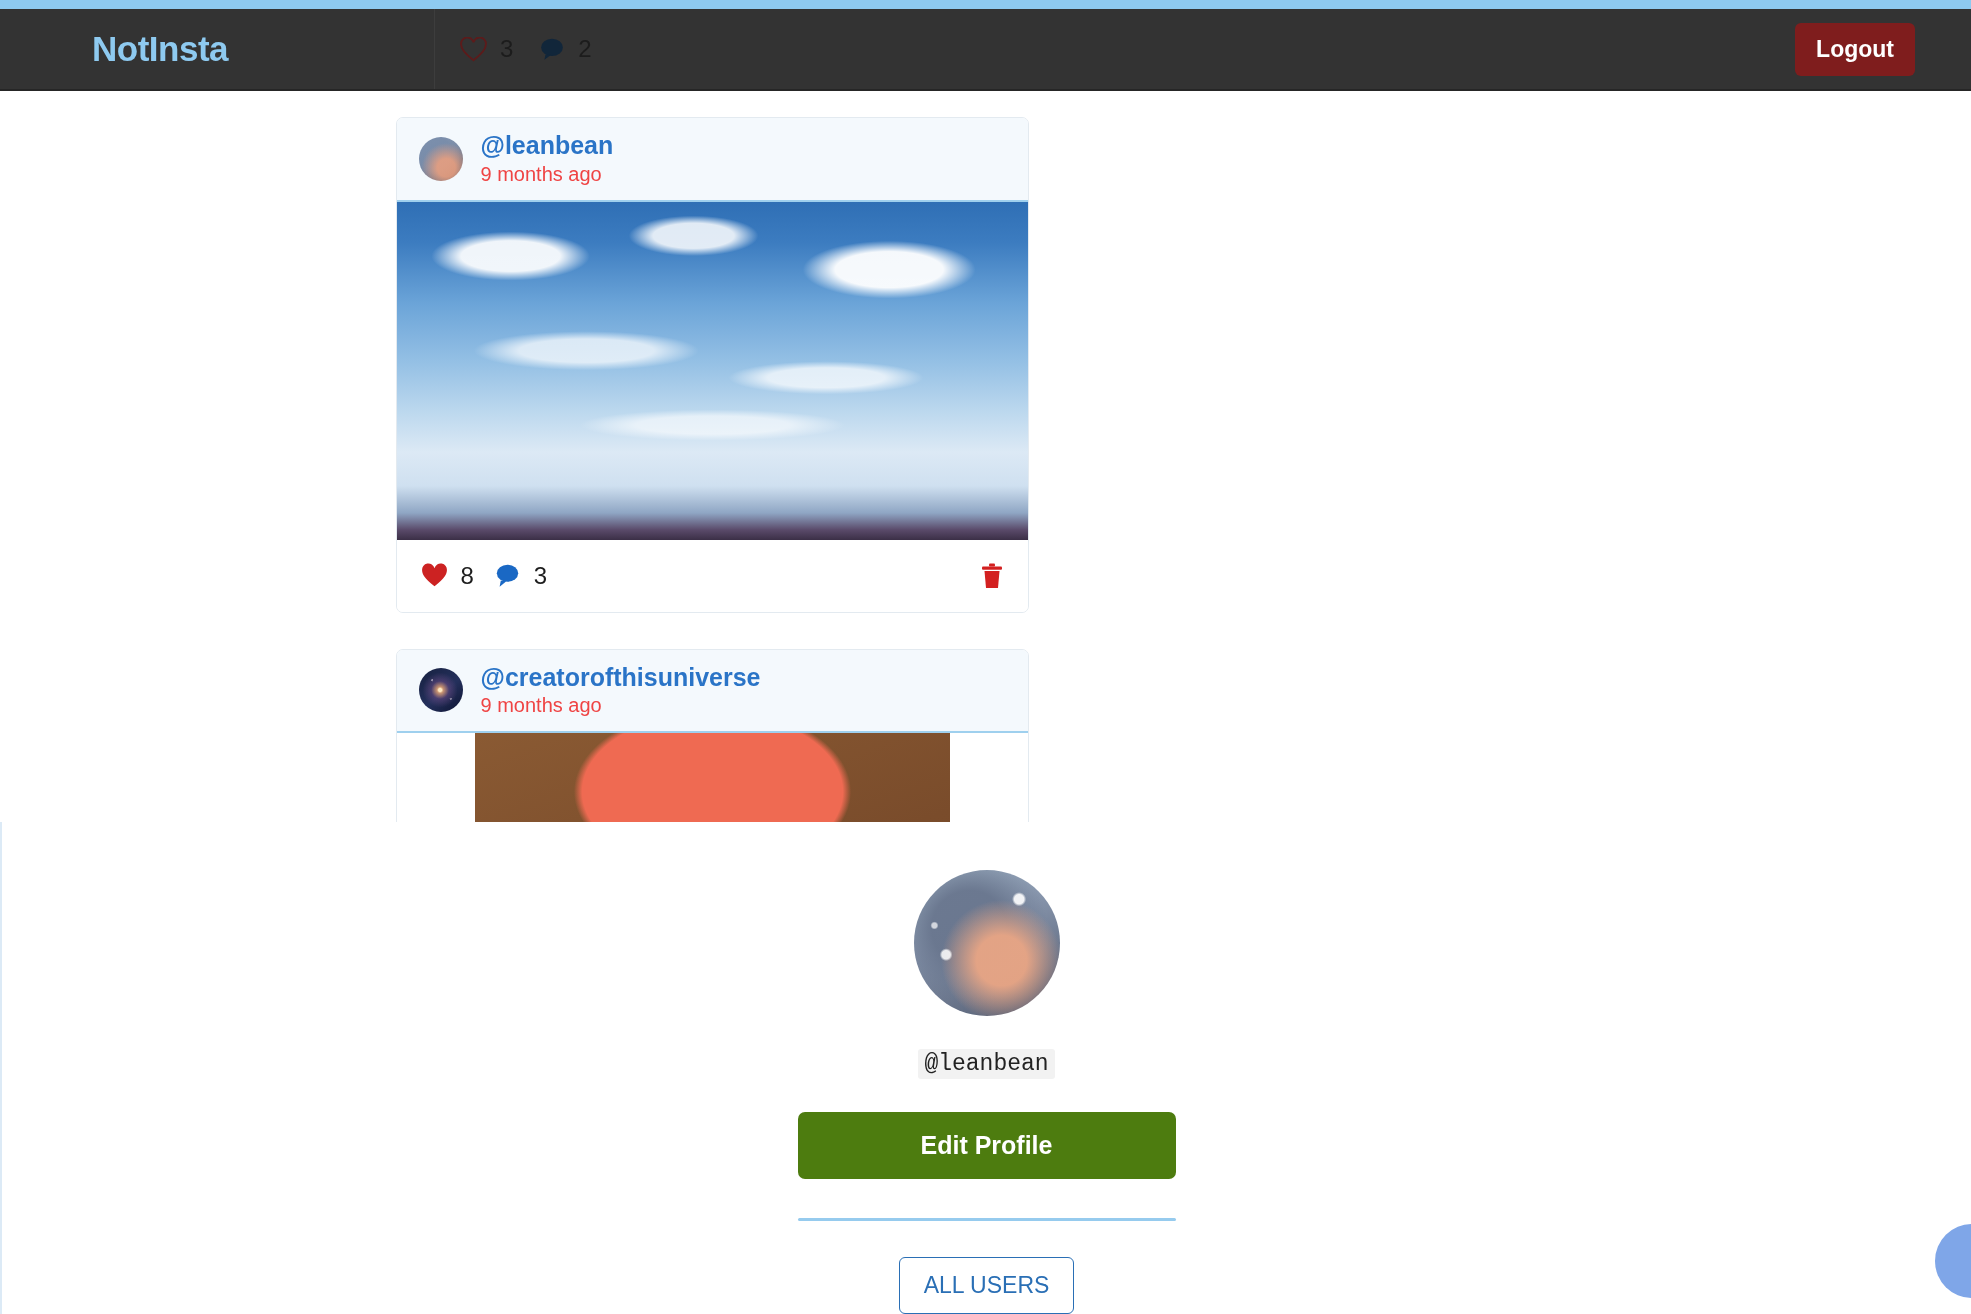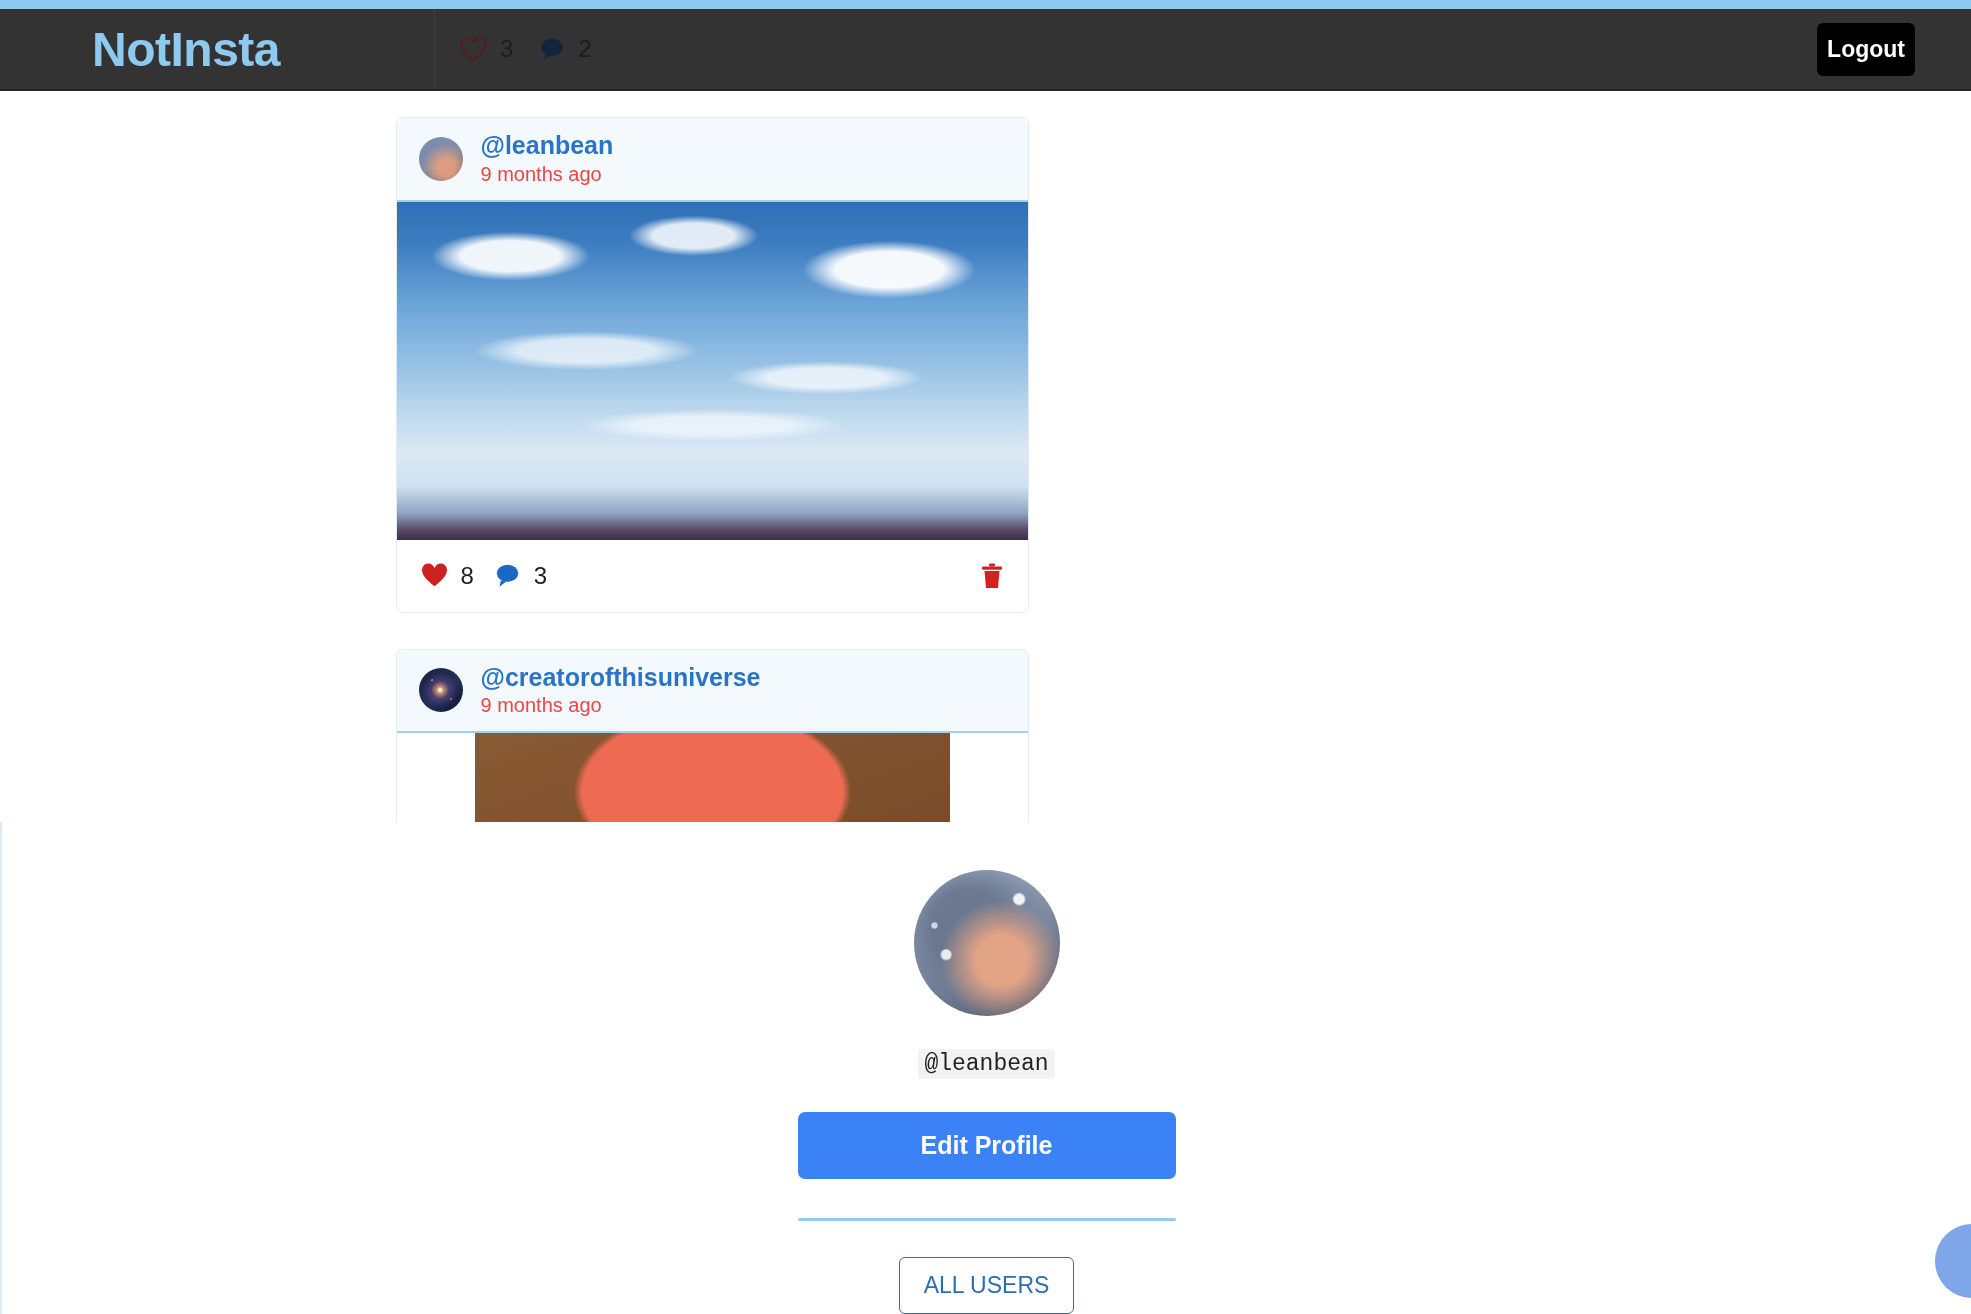--- a/index.html
+++ b/index.html
@@ -22,21 +22,21 @@
   .navbar {
     height: 82px;
     background: #333333;
     display: flex;
     align-items: center;
     position: relative;
     border-bottom: 2px solid #262626;
   }
   .brand {
     color: #8ECAF0;
-    font-size: 48px;
+    font-size: 35px;
     font-weight: bold;
     letter-spacing: -0.5px;
     margin-left: 92px;
   }
   .nav-counts {
     position: absolute;
     left: 434px;
     top: 0;
     bottom: 0;
     width: 631px;
@@ -47,27 +47,27 @@
     gap: 14px;
   }
   .count-group { display: flex; align-items: center; gap: 13px; }
   .count-num { color: #1c1c1c; font-size: 24px; }
   .heart-outline { width: 27px; height: 25px; display: block; }
   .bubble-dark { width: 26px; height: 24px; display: block; }
 
   .logout-btn {
     position: absolute;
     right: 56px;
-    background: #000000;
+    background: #7f1d1d;
     color: #ffffff;
     font-size: 23px;
     font-weight: bold;
     border: none;
     border-radius: 6px;
-    padding: 13px 10px;
+    padding: 13px 21px;
     cursor: pointer;
     font-family: "Liberation Sans", sans-serif;
   }
 
   
   .page {
     display: flex;
     height: 1223px;
     position: relative;
     flex-direction: column;
@@ -205,21 +205,21 @@
     font-family: "Liberation Mono", monospace;
     font-size: 23px;
     color: #222222;
     background: #f2f2f2;
     padding: 2px 6px;
     border-radius: 3px;
   }
   .edit-profile-btn {
     margin-top: 33px;
     width: 378px;
-    background: #3b82f6;
+    background: #4d7c0f;
     color: #ffffff;
     border: none;
     border-radius: 7px;
     font-size: 25px;
     font-weight: bold;
     padding: 19px 7px;
     cursor: pointer;
     font-family: "Liberation Sans", sans-serif;
   }
   .side-hr {

